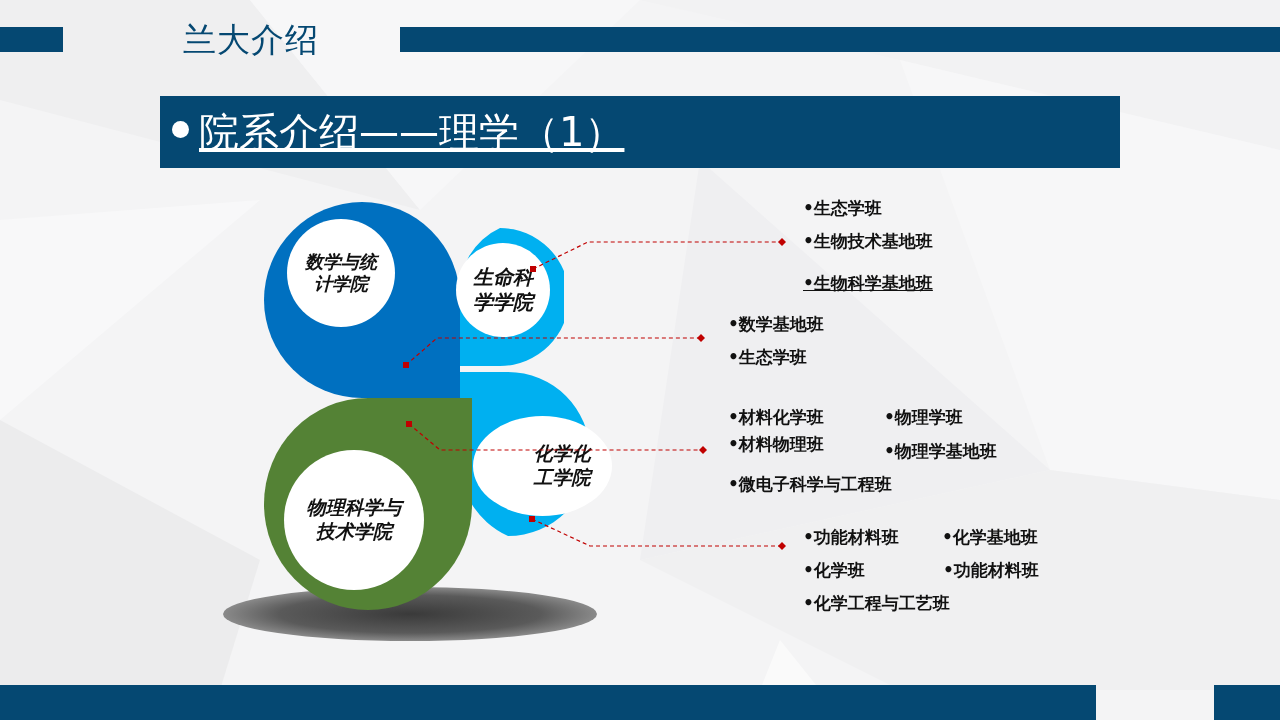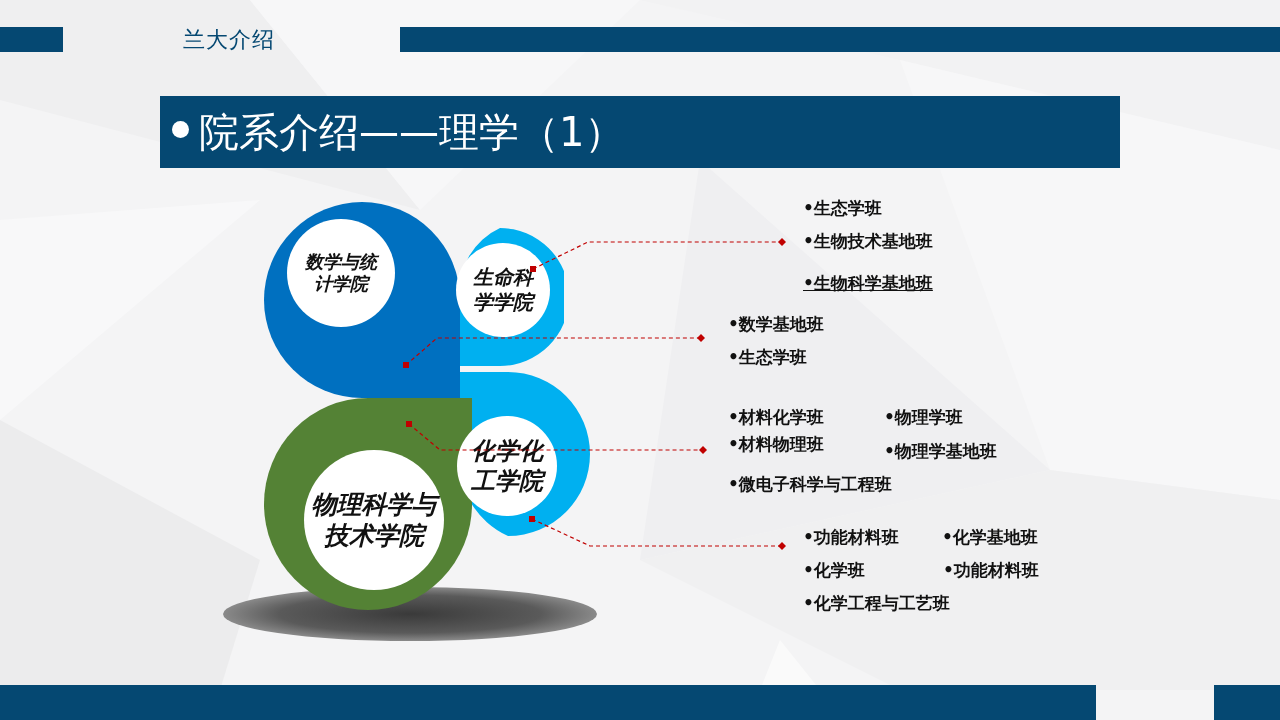--- a/index.html
+++ b/index.html
@@ -1,23 +1,23 @@
 <!DOCTYPE html>
 <html><head>
 <meta charset="utf-8">
 <style>
   html,body{margin:0;padding:0;}
   body{width:1280px;height:720px;position:relative;overflow:hidden;
     background:#f4f4f5;font-family:"DejaVu Sans","Liberation Sans",sans-serif;}
   .bg{position:absolute;inset:0;}
   .bar{position:absolute;background:#054872;}
-  .slide-title{position:absolute;left:183px;top:18px;font-size:22px;color:#054872;
+  .slide-title{position:absolute;left:183px;top:18px;font-size:33px;color:#054872;
     letter-spacing:1px;line-height:44px;}
   .header-box{position:absolute;left:160px;top:96px;width:960px;height:72px;background:#054872;}
-  .header-text{position:absolute;left:12px;top:0;line-height:72px;font-size:40px;color:#fff;white-space:nowrap;}
+  .header-text{position:absolute;left:12px;top:0;line-height:72px;font-size:40px;color:#fff;white-space:nowrap;text-decoration:underline;}
   .header-text .dot{display:inline-block;width:17px;height:17px;border-radius:50%;background:#fff;
     margin-right:10px;vertical-align:middle;position:relative;top:-6px;}
   .shape{position:absolute;}
   .inner{position:absolute;border-radius:50%;background:#fff;display:flex;align-items:center;justify-content:center;
     text-align:center;font-weight:bold;font-style:italic;color:#111;line-height:1.25;}
   .list{position:absolute;font-weight:bold;font-size:17px;color:#111;}
   .list .item{position:absolute;white-space:nowrap;}
   svg.lines{position:absolute;left:0;top:0;}
 </style>
 </head>
@@ -77,27 +77,27 @@
       <div>数学与统</div>
       <div>计学院</div>
     </div>
 </div>
 <div class="inner" style="left:456px;top:243px;width:94px;height:94px;font-size:20px;">
   <div>
       <div>生命科</div>
       <div>学学院</div>
     </div>
 </div>
-<div class="inner" style="left:457px;top:416px;width:100px;height:100px;font-size:24px;">
+<div class="inner" style="left:473px;top:416px;width:100px;height:100px;font-size:19px;padding-left:39px;">
   <div>
       <div>化学化</div>
       <div>工学院</div>
     </div>
 </div>
-<div class="inner" style="left:304px;top:450px;width:140px;height:140px;font-size:25px;">
+<div class="inner" style="left:284px;top:450px;width:140px;height:140px;font-size:19px;">
   <div>
       <div>物理科学与</div>
       <div>技术学院</div>
     </div>
 </div>
 
 <svg class="lines" width="1280" height="720">
   <g stroke="#c00000" stroke-width="1.2" stroke-dasharray="4,3" fill="none">
     <polyline points="533,269 588,242 782,242"></polyline>
     <polyline points="406,365 437,338 701,338"></polyline>

